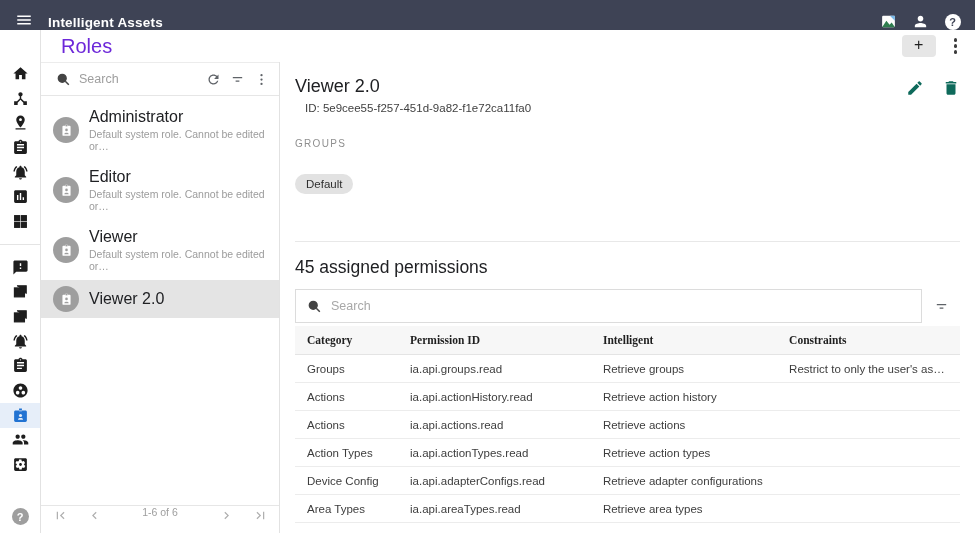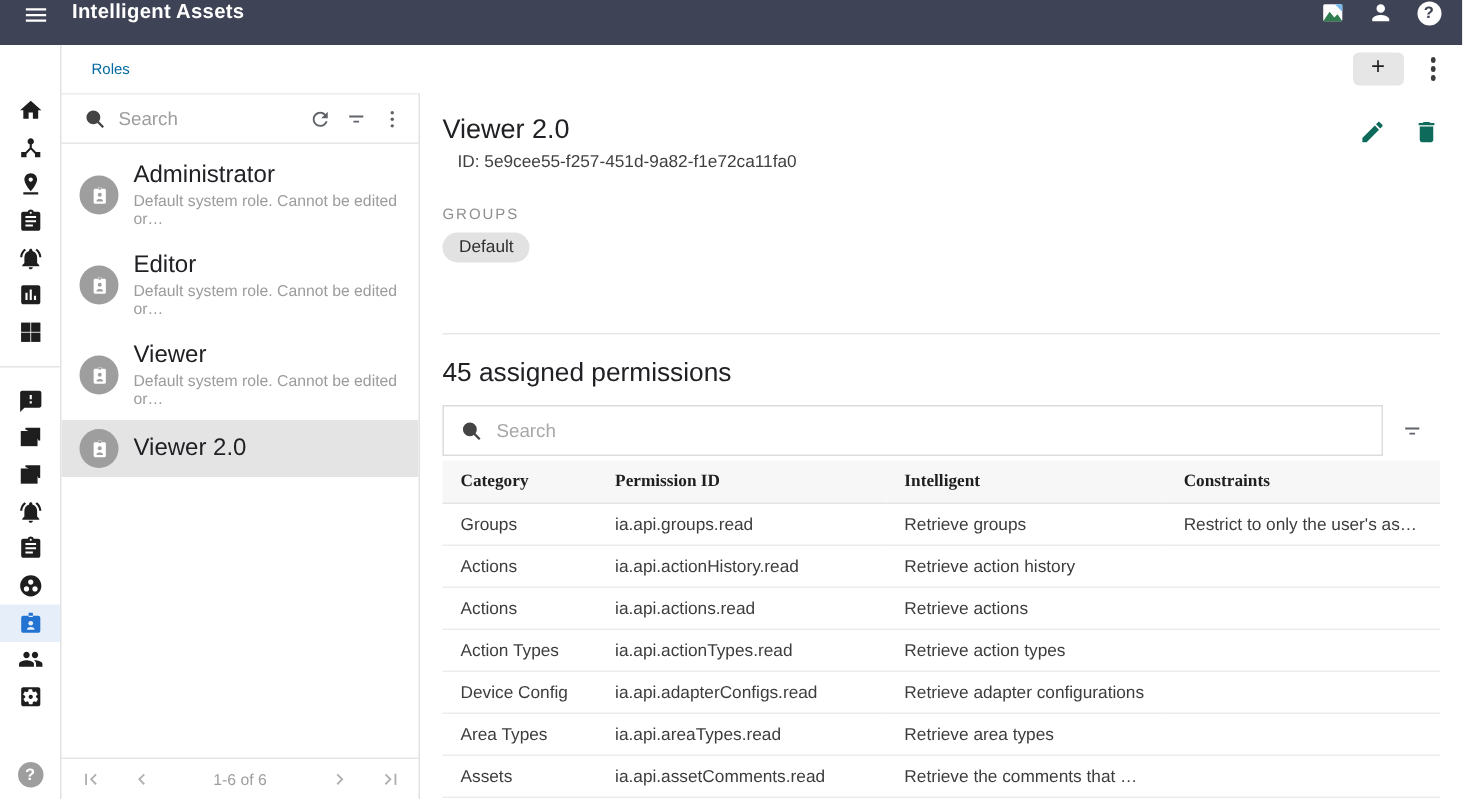--- a/index.html
+++ b/index.html
@@ -1,21 +1,21 @@
 <!DOCTYPE html>
 <html><head>
 <meta charset="utf-8">
 <style>
   * { box-sizing: border-box; margin: 0; padding: 0; }
   html,body { background:#fff; }
   .app { width:975px; height:533px; font-family:"Liberation Sans",sans-serif; background:#fff;
          position:relative; overflow:hidden; display:flex; flex-direction:column; }
 
   
-  .topbar { height:30px; background:#3e4355; color:#fff; display:flex; align-items:flex-start;
+  .topbar { height:30px; background:#3e4355; color:#fff; display:flex; align-items:flex-end;
             padding:0 14px; flex:0 0 auto; }
   .topbar .menu-btn { width:20px; height:20px; display:flex; align-items:center; justify-content:center; cursor:pointer; }
   .topbar .title { font-size:13.5px; font-weight:700; margin-left:14px; letter-spacing:.2px; }
   .topbar .right { margin-left:auto; display:flex; align-items:center; gap:15px; }
   .tb-ic { width:17px; height:17px; display:flex; align-items:center; justify-content:center; }
   .help-disc { width:16px; height:16px; border-radius:50%; background:#fff; color:#3e4355;
                font-size:11px; font-weight:700; display:flex; align-items:center; justify-content:center; }
 
   
   .main { flex:1; display:flex; min-height:0; }
@@ -28,21 +28,21 @@
   .rail-item.active { background:#e6eef9; color:#2273d2; }
   .rail-divider { border-top:1px solid #e4e4e4; margin:10px 0 10px 0; }
   .rail-help { position:absolute; bottom:8px; left:0; width:100%; display:flex; justify-content:center; }
   .rail-help .disc { width:17px; height:17px; border-radius:50%; background:#9e9e9e; color:#fff;
                      font-size:11px; font-weight:700; display:flex; align-items:center; justify-content:center; cursor:pointer; }
 
   .right-col { flex:1; display:flex; flex-direction:column; min-width:0; }
 
   
   .page-header { height:32px; display:flex; align-items:center; padding:0 14px 0 20px; flex:0 0 auto; }
-  .page-header .ph-title { font-size:10px; color:#0369a1; }
+  .page-header .ph-title { font-size:20px; color:#6d28d9; }
   .page-header .ph-actions { margin-left:auto; display:flex; align-items:center; gap:14px; }
   .add-btn { width:34px; height:22px; background:#e6e6e6; border:none; border-radius:4px;
              font-size:16px; color:#1f1f1f; display:flex; align-items:center; justify-content:center;
              cursor:pointer; line-height:1; padding-bottom:2px; }
   .kebab { display:flex; flex-direction:column; gap:2.5px; padding:2px 4px; cursor:pointer; }
   .kebab i { width:3.4px; height:3.4px; border-radius:50%; background:#3c3c3c; display:block; }
 
   .content { flex:1; display:flex; min-height:0; }
 
   
@@ -59,40 +59,40 @@
   .role-list { flex:1; overflow:hidden; padding-top:4px; }
   .role-item { display:flex; align-items:center; gap:10px; padding:8px 12px; cursor:pointer; }
   .role-item.selected { background:#e4e4e4; padding:6px 12px; }
   .avatar { width:26px; height:26px; border-radius:50%; background:#9e9e9e; flex:0 0 auto;
             display:flex; align-items:center; justify-content:center; }
   .avatar svg { width:15px; height:15px; }
   .role-name { font-size:16px; color:#202124; }
   .role-desc { font-size:10.5px; color:#9c9c9c; margin-top:2px; }
   .role-desc:empty { display:none; }
 
-  .pagination { height:28px; border-top:1px solid #e6e6e6; display:flex; align-items:center;
+  .pagination { height:28px; border-top:1px solid #e6e6e6; display:flex; align-items:flex-start;
                 padding:0 10px; color:#a0a0a0; flex:0 0 auto; }
   .pg-ic { width:18px; height:18px; display:flex; align-items:center; justify-content:center; cursor:pointer; }
   .pg-ic svg { width:15px; height:15px; fill:#b0b0b0; }
   .pg-ic.prev { margin-left:16px; }
   .pg-range { flex:1; text-align:center; font-size:10.5px; color:#9e9e9e; }
   .pg-ic.next { margin-right:16px; }
 
   
   .detail { flex:1; padding:0 15px; min-width:0; overflow:hidden; }
   .detail-header { margin-top:14px; display:flex; align-items:flex-start; }
   .detail-title { font-size:18px; font-weight:400; color:#202124; }
   .detail-id { font-size:11.5px; color:#3f3f3f; margin-top:5px;margin-left:10px; }
   .detail-actions { margin-left:auto; display:flex; gap:18px; margin-top:3px; }
   .act-ic { width:18px; height:18px; color:#0e6a5b; cursor:pointer; }
   .act-ic svg { width:18px; height:18px; fill:currentColor; }
 
   .groups { margin-top:24px; }
   .groups-label { font-size:10px; letter-spacing:1.3px; color:#8f8f8f; }
-  .chip { display:inline-block; margin-top:6px; background:#e2e2e2; border-radius:12px;
+  .chip { display:inline-block; margin-top:25px; background:#e2e2e2; border-radius:12px;
           padding:4px 11px; font-size:11.5px; color:#2f2f2f; }
 
   .detail-divider { border-top:1px solid #e8e8e8; margin-top:47px; }
   .perm-heading { margin-top:15px; font-size:17.5px; font-weight:400; color:#202124; }
 
   .perm-search-row { margin-top:11px; display:flex; align-items:stretch; }
   .perm-search { flex:1; border:1px solid #dcdcdc; height:34px; display:flex; align-items:center;
                  padding:0 10px; gap:9px; }
   .perm-search input { border:none; outline:none; flex:1; min-width:0; font-size:12.5px;
                        font-family:"Liberation Sans",sans-serif; color:#333; }

